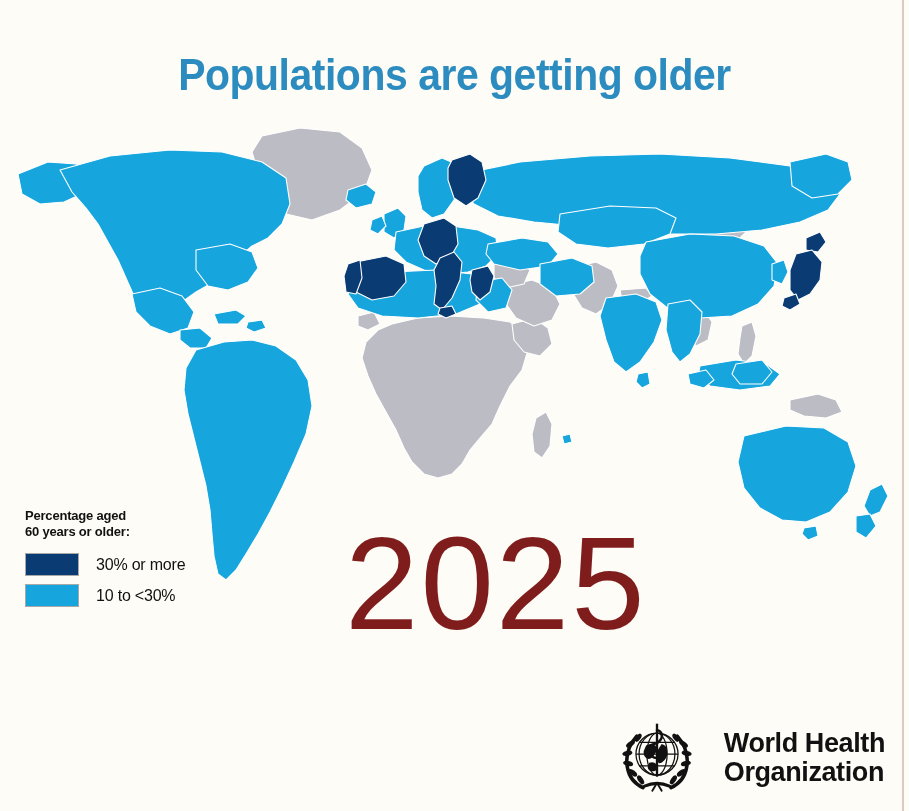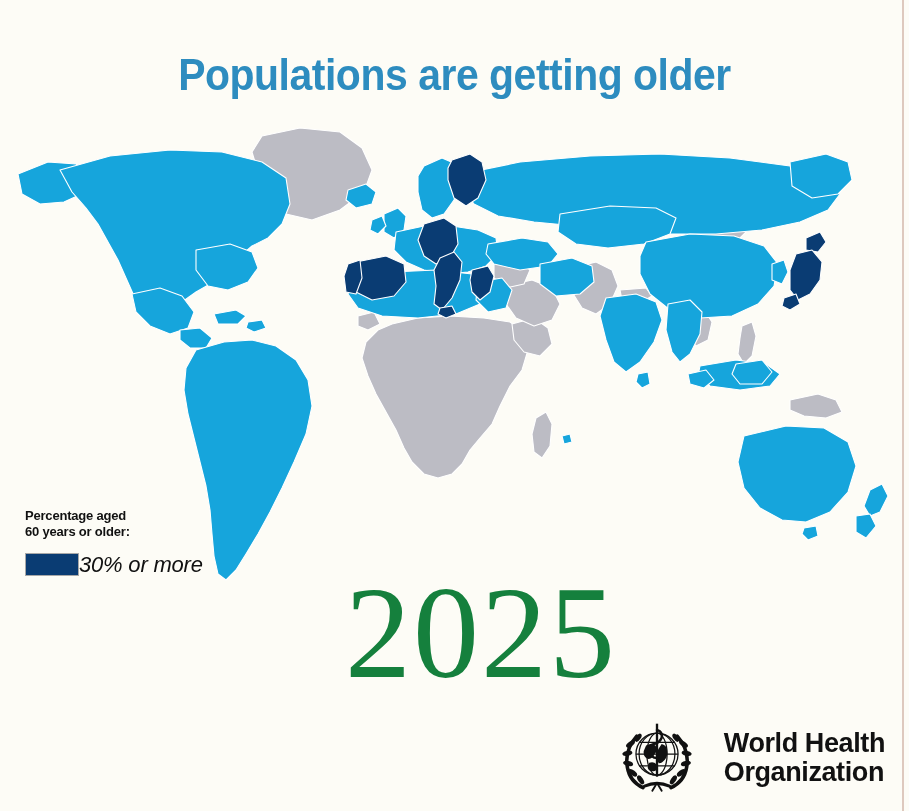--- a/index.html
+++ b/index.html
@@ -50,27 +50,27 @@
     left: 0;
     width: 909px;
     height: 520px;
   }
   .map-wrap svg { display: block; width: 909px; height: 520px; }
 
   
   .year {
     position: absolute;
     left: 345px;
-    top: 567px;
+    top: 518px;
     font-size: 132px;
     line-height: 1;
     font-weight: 300;
-    color: #15803d;
+    color: #7f1d1d;
     letter-spacing: 2px;
-    font-family: Liberation Serif, serif;
+    font-family: Liberation Sans, sans-serif;
   }
 
   
   .legend {
     position: absolute;
     left: 25px;
     top: 508px;
     width: 215px;
   }
   .legend-title {
@@ -89,27 +89,26 @@
     height: 28px;
     margin-bottom: 3px;
   }
   .swatch {
     width: 54px;
     height: 23px;
     border: 1px solid #a8a8a8;
     flex: 0 0 auto;
   }
   .legend-label {
-    margin-left: 0;
-    font-size: 22px;
+    margin-left: 17px;
+    font-size: 16px;
     color: #111;
     font-family: "Liberation Sans Narrow", "Liberation Sans", sans-serif;
     letter-spacing: -0.2px;
     white-space: nowrap;
-    font-style: italic;
   }
 
   
   .who-logo {
     position: absolute;
     right: 24px;
     bottom: 14px;
     display: flex;
     align-items: center;
     gap: 28px;
@@ -275,20 +274,24 @@
 <div class="legend">
   <div class="legend-title">Percentage aged
 60 years or older:</div>
   <div class="legend-rows">
 
     <div class="legend-row">
       <span class="swatch" style="background:#0a3c73"></span>
       <span class="legend-label">30% or more</span>
     </div>
 
+    <div class="legend-row">
+      <span class="swatch" style="background:#16a5dc"></span>
+      <span class="legend-label">10 to &lt;30%</span>
+    </div>
 
 
   </div>
 </div>
 
 <div class="who-logo">
   <span class="who-emblem">
     <svg viewBox="0 0 100 100" xmlns="http://www.w3.org/2000/svg">
       <g fill="none" stroke="#111" stroke-width="1.6">
 

